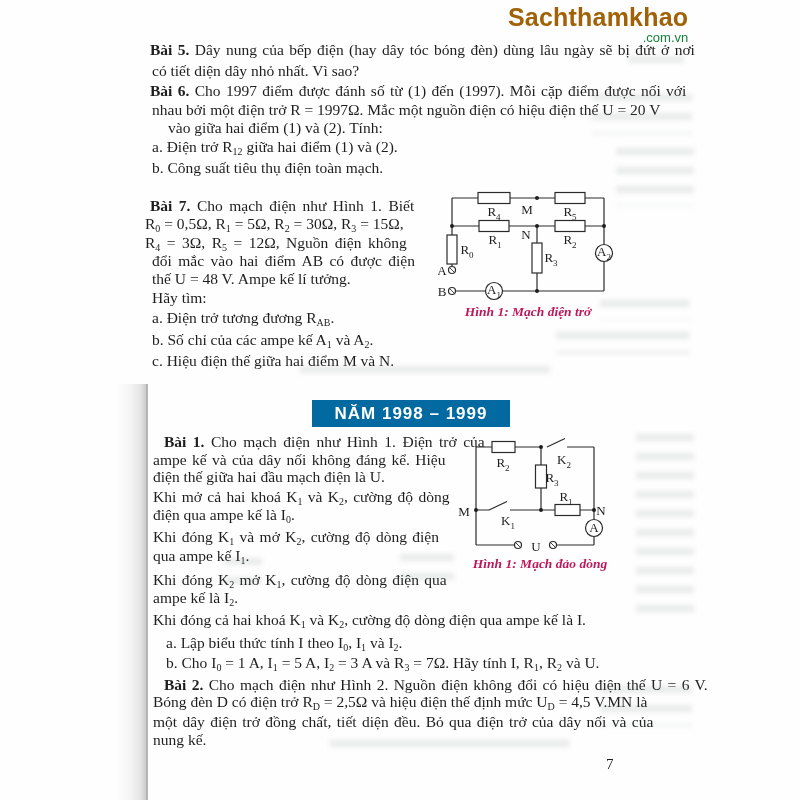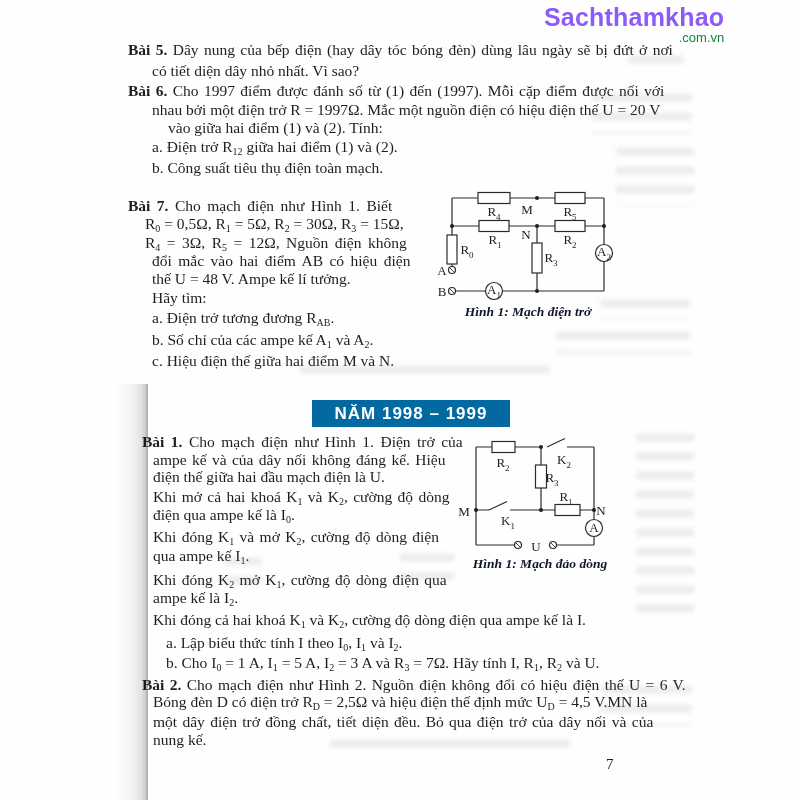--- a/index.html
+++ b/index.html
@@ -1,34 +1,34 @@
 <!DOCTYPE html>
 <html><head>
 <meta charset="utf-8">
 <style>
   html,body{margin:0;padding:0;background:#ffffff;}
   #page{position:relative;width:800px;height:800px;background:#fefefe;overflow:hidden;
         font-family:"Liberation Serif", serif;color:#1e1e1e;}
   
   .wm{position:absolute;left:508px;top:5px;font-family:"Liberation Sans",sans-serif;}
-  .wm-brand{display:block;font-size:25px;font-weight:bold;color:#8b5cf6;letter-spacing:0.2px;line-height:25px;margin-left:36px;}
+  .wm-brand{display:block;font-size:25px;font-weight:bold;color:#a16207;letter-spacing:0.2px;line-height:25px;}
   .wm-suffix{display:block;text-align:right;font-size:13px;color:#15803d;line-height:13px;margin-top:1px;}
   
   .line{position:absolute;font-size:15.5px;line-height:20px;white-space:nowrap;}
-  .line b{font-weight:bold;}
+  .line b{font-weight:bold;margin-left:22px;}
   .line sub{font-size:10px;line-height:0;vertical-align:-3px;}
   .ws1{word-spacing:1.5px;}
   .ws2{word-spacing:2.6px;}
   
   .banner{position:absolute;left:312px;top:400px;width:198px;height:27px;background:#0369a1;
           color:#ffffff;font-family:"Liberation Sans",sans-serif;font-weight:bold;font-size:17px;
           line-height:27px;text-align:center;letter-spacing:1px;}
   
   .fig-svg{position:absolute;}
-  .fig-caption{position:absolute;font-size:13.5px;font-style:italic;font-weight:bold;color:#0f172a;text-align:center;}
+  .fig-caption{position:absolute;font-size:13.5px;font-style:italic;font-weight:bold;color:#be185d;text-align:center;}
   svg text{font-family:"Liberation Serif",serif;font-size:13px;fill:#1e1e1e;stroke:none;}
   
   .pagenum{position:absolute;left:606px;top:756px;font-size:15px;}
   
   .spine{position:absolute;left:116px;top:384px;width:30px;height:416px;pointer-events:none;
          background:linear-gradient(90deg,rgba(0,0,0,0) 0%,rgba(0,0,0,0.04) 50%,rgba(0,0,0,0.10) 82%,rgba(0,0,0,0.20) 100%);
          border-right:2px solid rgba(90,90,95,0.45);}
   
   .smudge{position:absolute;pointer-events:none;filter:blur(2.5px);
           background:repeating-linear-gradient(180deg,rgba(125,130,135,0.16) 0 7px,rgba(0,0,0,0) 7px 19px);}
@@ -46,21 +46,21 @@
   <div class="line ws1" style="top:40px;left:128px"><b>Bài 5.</b> Dây nung của bếp điện (hay dây tóc bóng đèn) dùng lâu ngày sẽ bị đứt ở nơi</div>
   <div class="line" style="top:61px;left:152px">có tiết diện dây nhỏ nhất. Vì sao?</div>
   <div class="line ws1" style="top:81px;left:128px"><b>Bài 6.</b> Cho 1997 điểm được đánh số từ (1) đến (1997). Mỗi cặp điểm được nối với</div>
   <div class="line" style="top:100px;left:152px">nhau bởi một điện trở R = 1997Ω. Mắc một nguồn điện có hiệu điện thế U = 20 V</div>
   <div class="line" style="top:118px;left:168px">vào giữa hai điểm (1) và (2). Tính:</div>
   <div class="line" style="top:137px;left:152px">a. Điện trở R<sub>12</sub> giữa hai điểm (1) và (2).</div>
   <div class="line" style="top:158px;left:152px">b. Công suất tiêu thụ điện toàn mạch.</div>
   <div class="line ws2" style="top:196px;left:128px"><b>Bài 7.</b> Cho mạch điện như Hình 1. Biết</div>
   <div class="line" style="top:214px;left:145px">R<sub>0</sub> = 0,5Ω, R<sub>1</sub> = 5Ω, R<sub>2</sub> = 30Ω, R<sub>3</sub> = 15Ω,</div>
   <div class="line ws2" style="top:233px;left:145px">R<sub>4</sub> = 3Ω, R<sub>5</sub> = 12Ω, Nguồn điện không</div>
-  <div class="line ws2" style="top:251px;left:152px">đổi mắc vào hai điểm AB có hiệu điện</div>
+  <div class="line ws2" style="top:251px;left:152px">đổi mắc vào hai điểm AB có được điện</div>
   <div class="line" style="top:269px;left:152px">thế U = 48 V. Ampe kế lí tưởng.</div>
   <div class="line" style="top:288px;left:152px">Hãy tìm:</div>
   <div class="line" style="top:308px;left:152px">a. Điện trở tương đương R<sub>AB</sub>.</div>
   <div class="line" style="top:330px;left:152px">b. Số chỉ của các ampe kế A<sub>1</sub> và A<sub>2</sub>.</div>
   <div class="line" style="top:351px;left:152px">c. Hiệu điện thế giữa hai điểm M và N.</div>
 
   <svg class="fig-svg" style="left:438px;top:186px" width="180" height="116" viewBox="0 0 180 116">
     <g stroke="#2b2b2b" stroke-width="1.2" fill="none">
       <path d="M14,12 H166 M14,40 H166 M166,12 V58.5 M166,75.5 V105 M14,12 V80 M99,40 V105 M17.5,105 H166"></path>
     </g>

